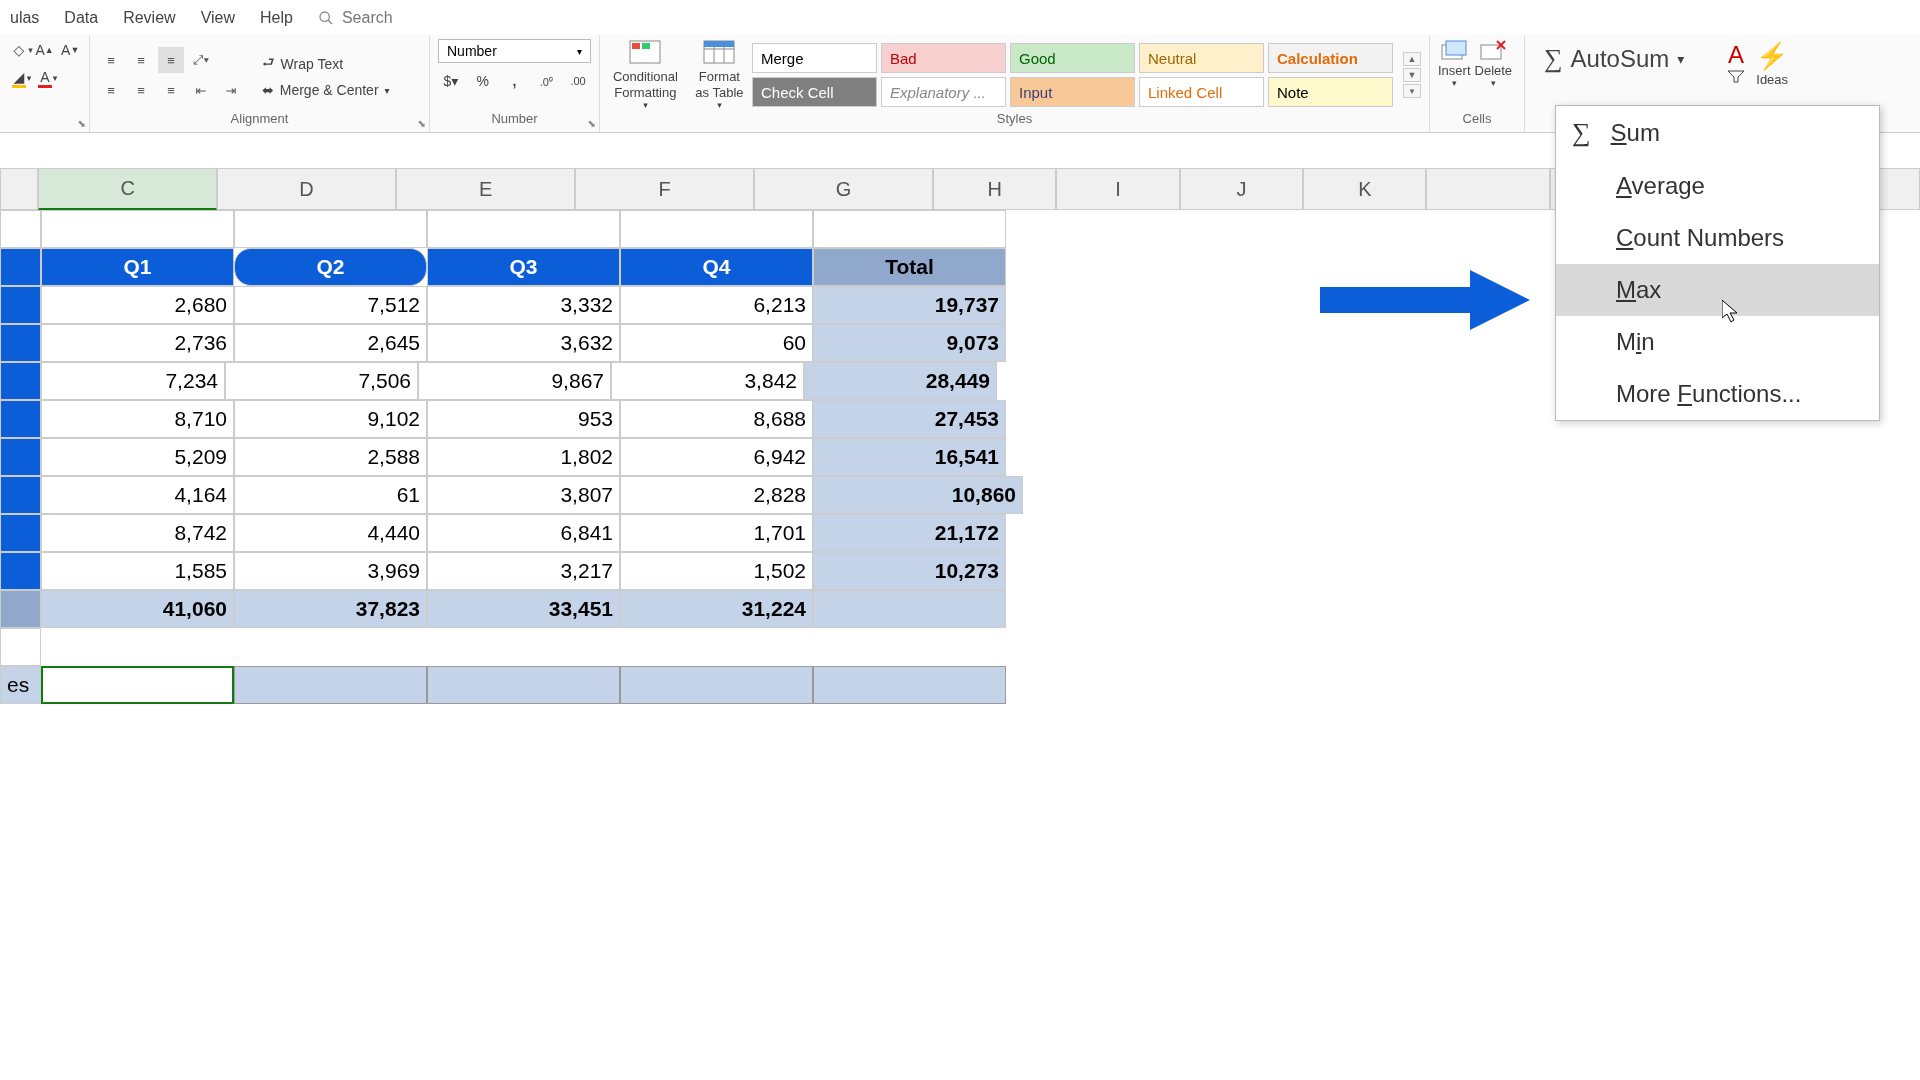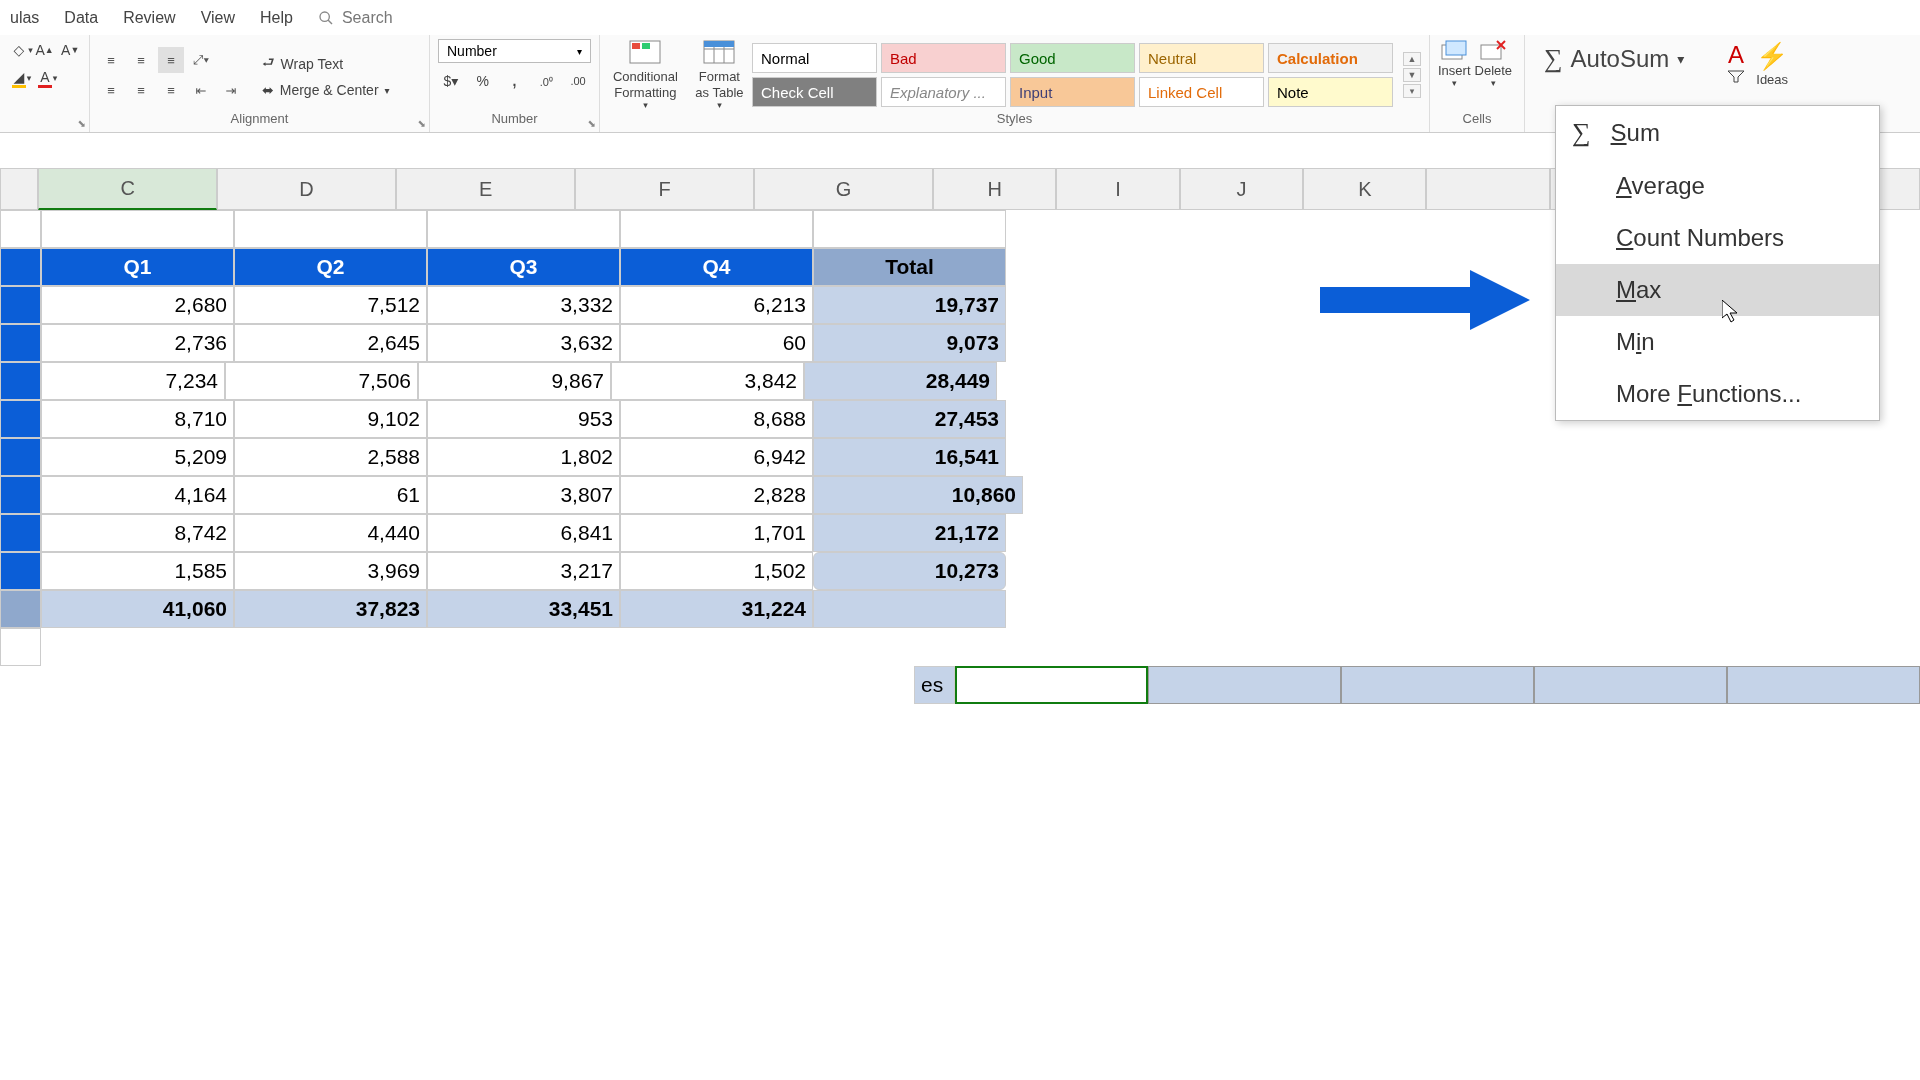--- a/index.html
+++ b/index.html
@@ -87,21 +87,21 @@
 .cell { border: 1px solid #ccc; display: flex; align-items: center; justify-content: flex-end; padding: 0 6px; font-size: 21px; color: #000; }
 .cell.hdr { background: #0b5ed7; color: #fff; font-weight: bold; justify-content: center; }
 .cell.hdr-b { background: #0b5ed7; }
 .cell.total-col { background: #c5d3e8; justify-content: flex-end; }
 .cell.total-hdr { background: #8fa8cc; color: #000; font-weight: bold; justify-content: center; }
 .cell.bold { font-weight: bold; }
 .cell.col-b-side { background: #0b5ed7; width: 41px; }
 .cell.col-b-total { background: #8fa8cc; width: 41px; }
 .cell.left-align { justify-content: flex-start; }
 
-.sel-row { display: flex; height: 38px; justify-content: flex-end; }
+.sel-row { display: flex; height: 38px; }
 .sel-cell { border: 1px solid #999; background: #c5d3e8; }
 .sel-cell.active { background: #fff; border: 2px solid #107c10; }
 
 
 .arrow-annotation { position: absolute; top: 265px; left: 1320px; }
 .arrow-svg { width: 210px; height: 70px; }
 
 
 .cursor { position: absolute; top: 300px; left: 1722px; z-index: 200; }
 .cursor-svg { width: 18px; height: 24px; }
@@ -224,21 +224,21 @@
               <line x1="12" y1="2" x2="12" y2="24" stroke="#888"></line>
               <line x1="22" y1="2" x2="22" y2="24" stroke="#888"></line>
               <rect x="2" y="2" width="30" height="6" fill="#4a90d9"></rect>
             </svg>
           <span style="white-space:pre-line;">Format as Table</span>
           <span style="font-size:9px;">▾</span>
         </div>
       </div>
       <div class="style-gallery">
         <div class="style-row">
-          <div class="style-cell" style="background:#fff;color:#000;">Normal</div>
+          <div class="style-cell" style="background:#fff;color:#000;">Merge</div>
           <div class="style-cell" style="background:#f8d0d0;color:#c00000;">Bad</div>
           <div class="style-cell" style="background:#c8e8c8;color:#006400;">Good</div>
           <div class="style-cell" style="background:#fff0cc;color:#9c6500;">Neutral</div>
           <div class="style-cell" style="background:#f2f2f2;color:#e26b0a;font-weight:bold;">Calculation</div>
         </div>
         <div class="style-row">
           <div class="style-cell" style="background:#808080;color:#fff;">Check Cell</div>
           <div class="style-cell" style="background:#fff;color:#888;font-style:italic;">Explanatory ...</div>
           <div class="style-cell" style="background:#f8c898;color:#3f3f76;">Input</div>
           <div class="style-cell" style="background:#fff;color:#e26b0a;">Linked Cell</div>
@@ -356,21 +356,21 @@
     <div class="cell col-c" style="width:193px;background:#fff;"></div>
     <div class="cell col-d" style="width:193px;background:#fff;"></div>
     <div class="cell col-e" style="width:193px;background:#fff;"></div>
     <div class="cell col-f" style="width:193px;background:#fff;"></div>
     <div class="cell col-g" style="width:193px;background:#fff;"></div>
   </div>
 
   <div class="data-row">
     <div class="cell hdr-b col-b-side"></div>
     <div class="cell hdr" style="width:193px;">Q1</div>
-    <div class="cell hdr" style="width:193px;">Q2</div>
+    <div class="cell hdr" style="width:193px;border-radius:17px;">Q2</div>
     <div class="cell hdr" style="width:193px;">Q3</div>
     <div class="cell hdr" style="width:193px;">Q4</div>
     <div class="cell total-hdr" style="width:193px;">Total</div>
   </div>
 
   <div id="data-rows">
       <div class="data-row">
         <div class="cell col-b-side"></div>
         <div class="cell" style="width: 193px;">2,680</div>
         <div class="cell" style="width: 193px;">7,512</div>
@@ -425,21 +425,21 @@
         <div class="cell" style="width: 193px;">6,841</div>
         <div class="cell" style="width: 193px;">1,701</div>
         <div class="cell total-col bold" style="width: 193px;">21,172</div>
       </div>
       <div class="data-row">
         <div class="cell col-b-side"></div>
         <div class="cell" style="width: 193px;">1,585</div>
         <div class="cell" style="width: 193px;">3,969</div>
         <div class="cell" style="width: 193px;">3,217</div>
         <div class="cell" style="width: 193px;">1,502</div>
-        <div class="cell total-col bold" style="width: 193px; border-radius: 6px;">10,273</div>
+        <div class="cell total-col bold" style="width: 193px;">10,273</div>
       </div>
     </div>
 
   <div class="data-row">
     <div class="cell col-b-total"></div>
     <div class="cell bold total-col" style="width:193px;justify-content:flex-end;">41,060</div>
     <div class="cell bold total-col" style="width:193px;text-align:center;">37,823</div>
     <div class="cell bold total-col" style="width:193px;">33,451</div>
     <div class="cell bold total-col" style="width:193px;">31,224</div>
     <div class="cell bold total-col" style="width:193px;"></div>

